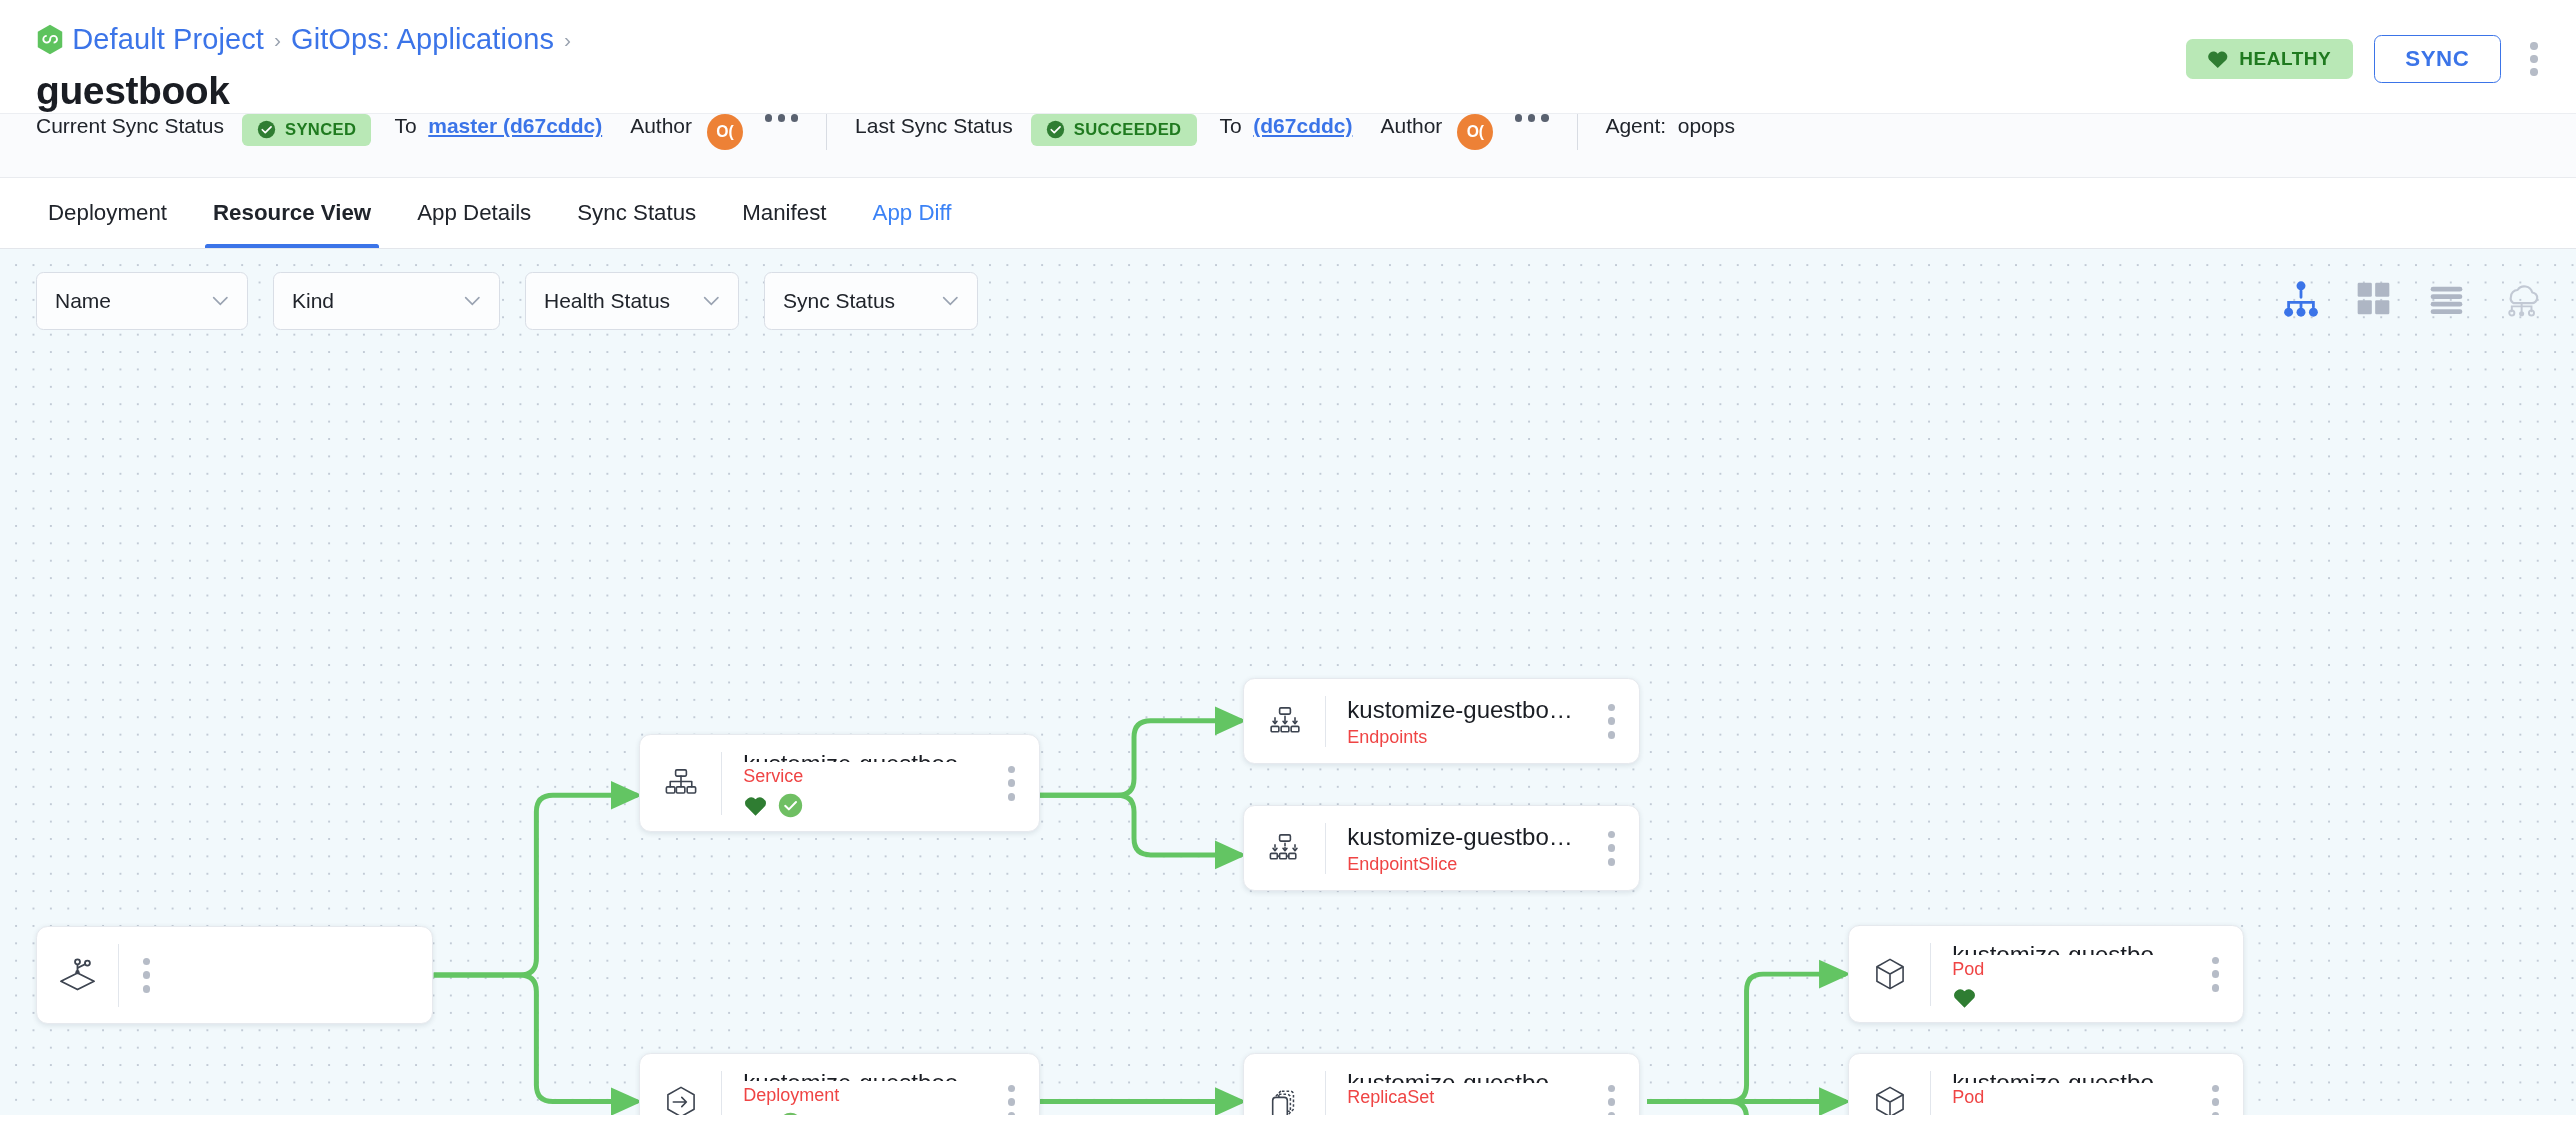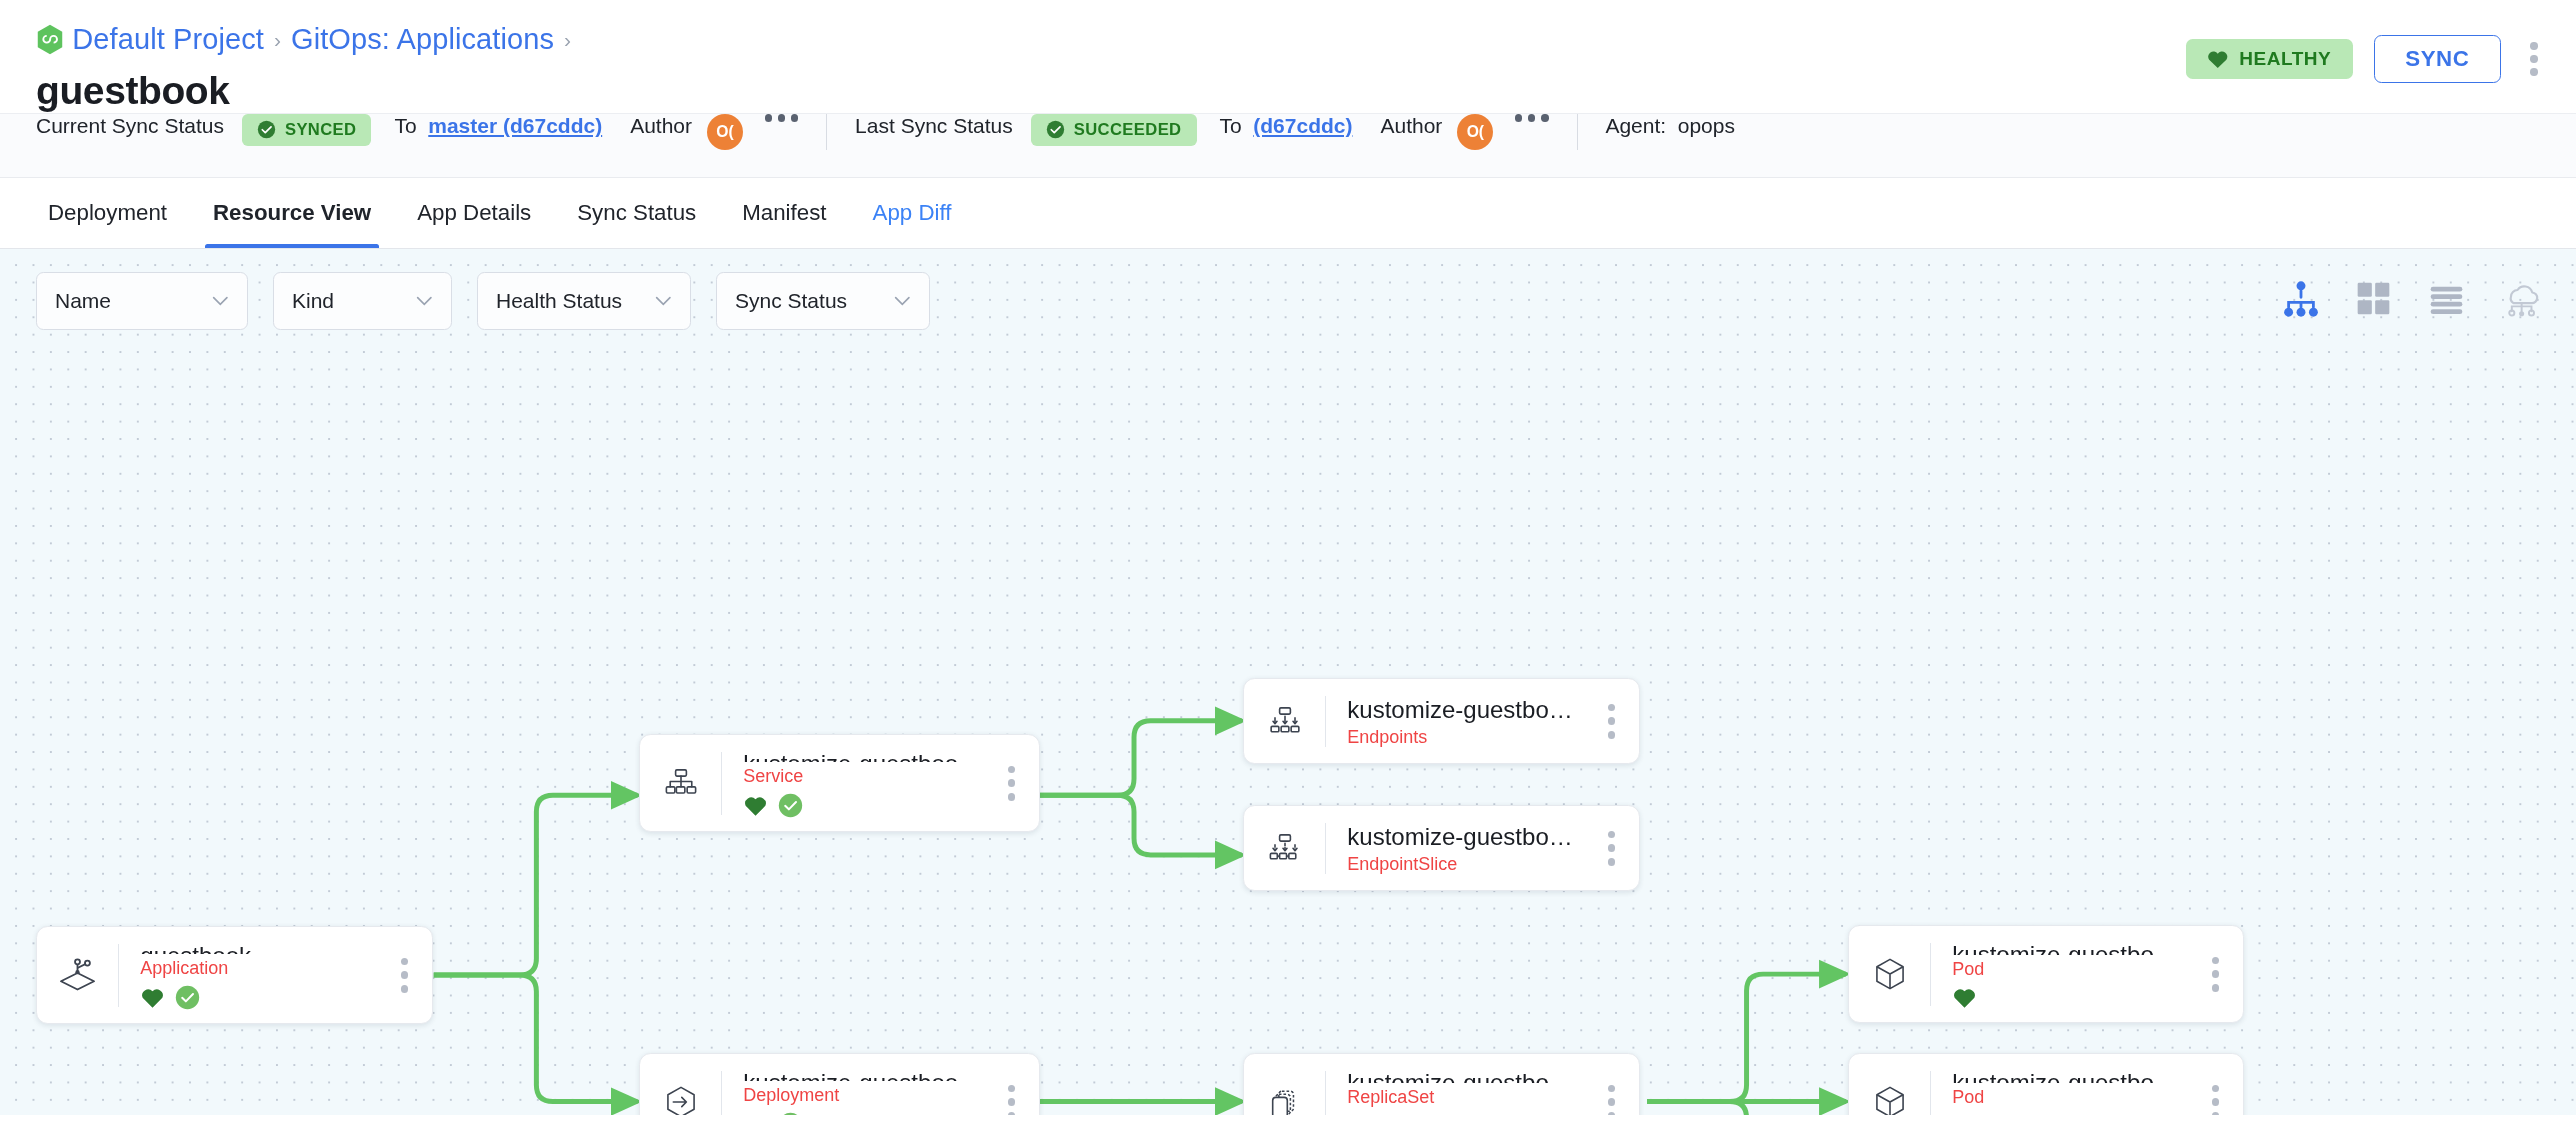--- a/index.html
+++ b/index.html
@@ -95,21 +95,21 @@
   }
 
   
   .filters { position: absolute; top: 23px; left: 36px; display: flex; gap: 25px; z-index: 5; }
   .select {
     display: flex; align-items: center; justify-content: space-between;
     width: 212px; height: 58px; padding: 0 18px;
     background: #fcfdfe; border: 0.8px solid #d9dee6; border-radius: 7.4px;
     font-size: 21px; color: #20242b; cursor: pointer;
   }
-  .select.w-kind { width: 179px; text-align: center; }
+  .select.w-kind { width: 227px; text-align: center; }
   .select.w-health { width: 214px; }
   .select.w-sync { width: 214px; }
   .chev { width: 16.6px; height: 10px; display:block; }
 
   .viewmodes { position: absolute; top: 28px; right: 35px; display: flex; gap: 30px; align-items: center; z-index: 5; }
   .vm { width: 43px; height: 43px; display: flex; align-items: center; justify-content: center; cursor: pointer; }
 
   
   .edges { position: absolute; inset: 0; z-index: 1; }
 
@@ -341,37 +341,20 @@
       <svg viewBox="0 0 52 52" width="43" height="43">
         <path d="M6 33 26 23 46 33 26 43 6 33Z" fill="none" stroke="#3d4450" stroke-width="2.2" stroke-linejoin="round"></path>
         <path d="M26 23 V12" fill="none" stroke="#3d4450" stroke-width="2.2"></path>
         <path d="M26 17 36 12" fill="none" stroke="#3d4450" stroke-width="2.2"></path>
         <circle cx="26" cy="9.5" r="3" fill="none" stroke="#3d4450" stroke-width="2.2"></circle>
         <circle cx="38" cy="11" r="3" fill="none" stroke="#3d4450" stroke-width="2.2"></circle>
         <circle cx="26" cy="22" r="2.6" fill="#3d4450"></circle>
       </svg>
     </div>
     <div class="node-divider"></div>
-    <div class="node-body">
-      <div class="node-name">guestbook</div>
-      <div class="node-kind">Application</div>
-      <div class="node-badges">
-        <span>
-          <svg class="b-heart" viewBox="0 0 30 28">
-              <path d="M15 26.5 3 14.3A7.3 7.3 0 0 1 15 6.4 7.3 7.3 0 0 1 27 14.3Z" fill="#2f7d32"></path>
-            </svg>
-        </span>
-        <span>
-          <svg class="b-check" viewBox="0 0 30 30">
-              <circle cx="15" cy="15" r="14" fill="#6fbf63"></circle>
-              <path d="M8.6 15.4 13 19.6 21.6 10.8" fill="none" stroke="#fff" stroke-width="2.4" stroke-linecap="round" stroke-linejoin="round"></path>
-            </svg>
-        </span>
-      </div>
-    </div>
     <div class="node-menu">
       <i></i>
         <i></i>
         <i></i>
     </div>
   </div>
 
   <div class="node" style="left:639px; top:485px; width:401px; height:98px;">
     <div class="node-ico">
       <svg viewBox="0 0 52 52" width="40" height="40">

